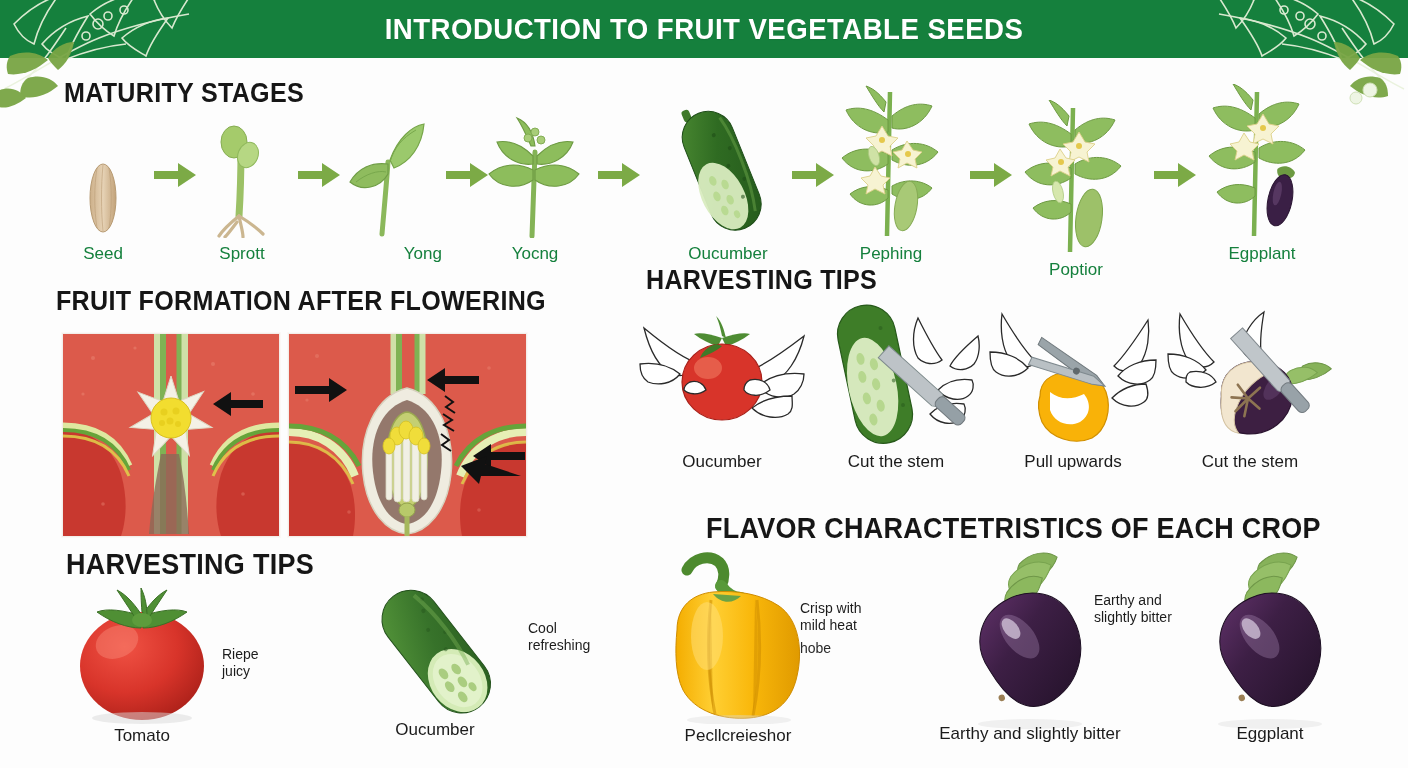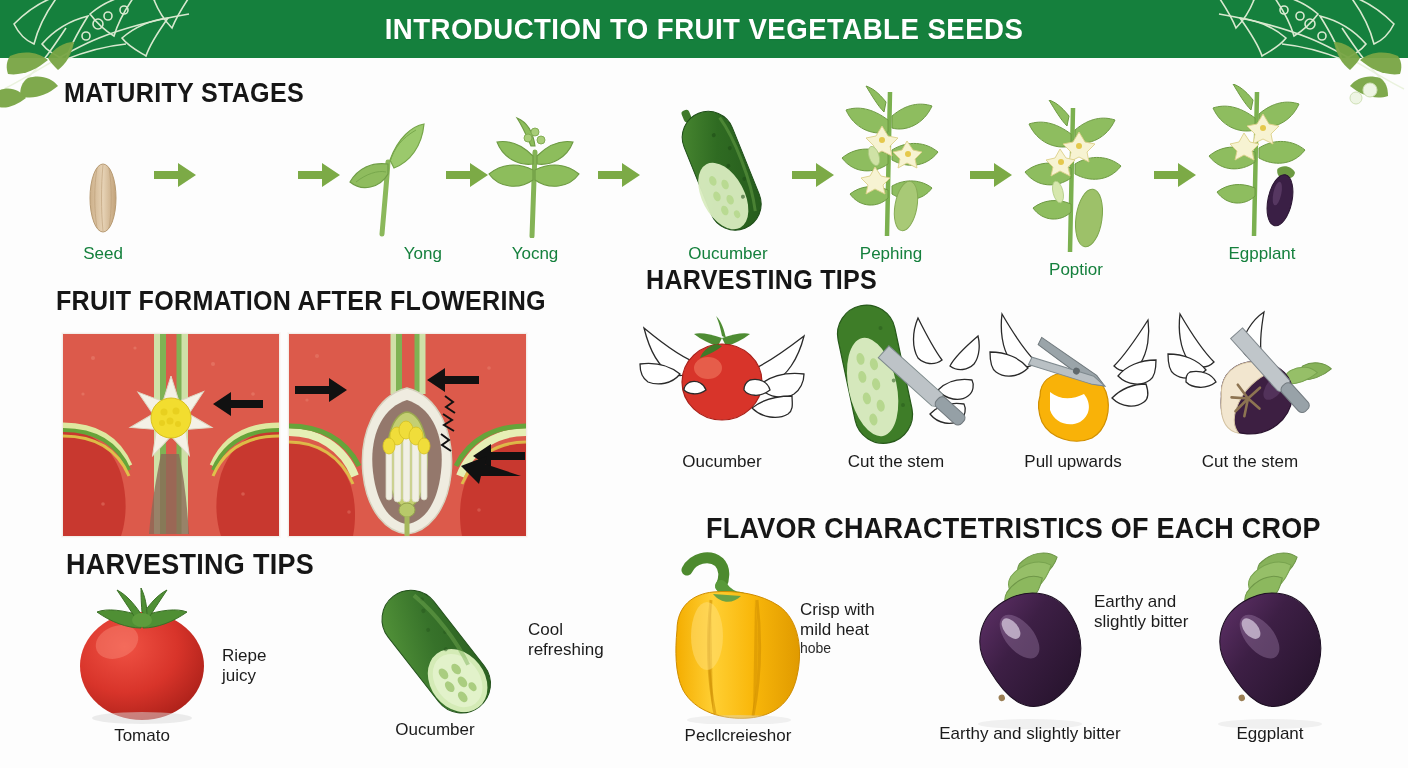--- a/index.html
+++ b/index.html
@@ -47,21 +47,21 @@
 
   
   .panel{position:absolute;border:1px solid #f3eeea;box-shadow:0 0 0 1px #fbf8f6;overflow:hidden;background:#d9584b;}
 
   
   .item{position:absolute;text-align:center;}
   .item .art{display:flex;align-items:flex-end;justify-content:center;}
   .item .cap{font-size:17px;color:#1b1b1b;white-space:nowrap;margin-top:4px;}
 
   .note{
-    position:absolute;font-size:17px;color:#1c1c1c;line-height:1.18;
+    position:absolute;font-size:14px;color:#1c1c1c;line-height:1.18;
     white-space:pre-line;text-align:left;
   }
   .note.small{font-size:14px;color:#2a2a2a;}
 </style>
 </head>
 <body>
 
 <div class="page">
 
   <div class="header">
@@ -140,20 +140,36 @@
       </svg>
     </div>
     <div class="cap">Seed</div>
   </div>
   <div class="arrow" style="left:152px;top:160px;">
     <svg width="46" height="30" viewBox="0 0 46 30">
         <path d="M2 11 H26 V3 L44 15 L26 27 V19 H2 Z" fill="#7caa46"></path>
       </svg>
   </div>
 
+  <div class="stage" style="left:182px;top:108px;width:120px;">
+    <div class="art">
+      <svg width="70" height="126" viewBox="0 0 70 126">
+        <path d="M34 36 C34 70 33 88 32 104" stroke="#9cc166" stroke-width="7" fill="none" stroke-linecap="round"></path>
+        <ellipse cx="27" cy="30" rx="13" ry="16" fill="#a5cb6b" stroke="#86ad52" stroke-width="1"></ellipse>
+        <ellipse cx="41" cy="43" rx="10" ry="13" fill="#b6d783" stroke="#8fb85c" stroke-width="1" transform="rotate(22 41 43)"></ellipse>
+        <g stroke="#cbb690" stroke-width="3.2" fill="none" stroke-linecap="round">
+          <path d="M32 104 C22 112 16 118 12 124"></path>
+          <path d="M32 104 C34 114 36 120 36 125"></path>
+          <path d="M32 104 C42 110 50 116 56 122"></path>
+          <path d="M30 110 C24 118 21 122 18 125"></path>
+        </g>
+      </svg>
+    </div>
+    <div class="cap">Sprott</div>
+  </div>
   <div class="arrow" style="left:296px;top:160px;">
     <svg width="46" height="30" viewBox="0 0 46 30">
         <path d="M2 11 H26 V3 L44 15 L26 27 V19 H2 Z" fill="#7caa46"></path>
       </svg>
   </div>
 
   <div class="stage" style="left:322px;top:108px;width:120px;text-align:right;">
     <div class="art">
       <svg width="92" height="126" viewBox="0 0 92 126">
         <path d="M52 50 C50 78 48 98 46 122" stroke="#8bb85b" stroke-width="5" fill="none" stroke-linecap="round"></path>

